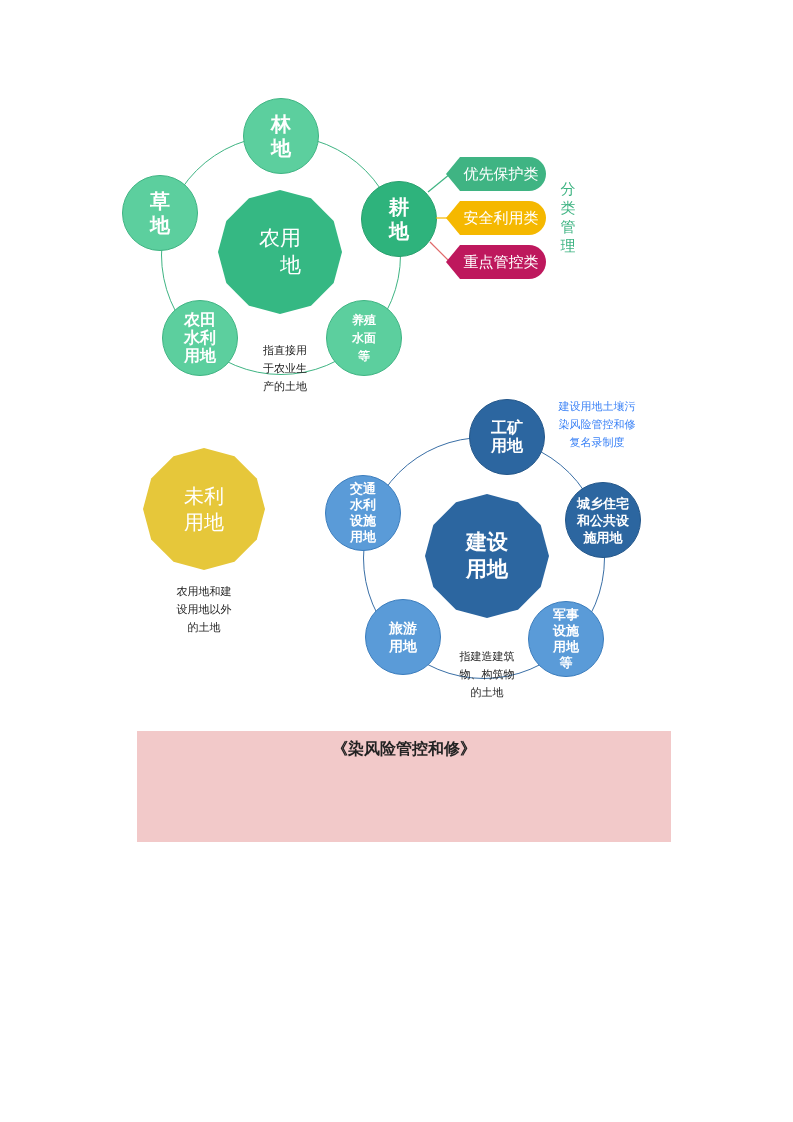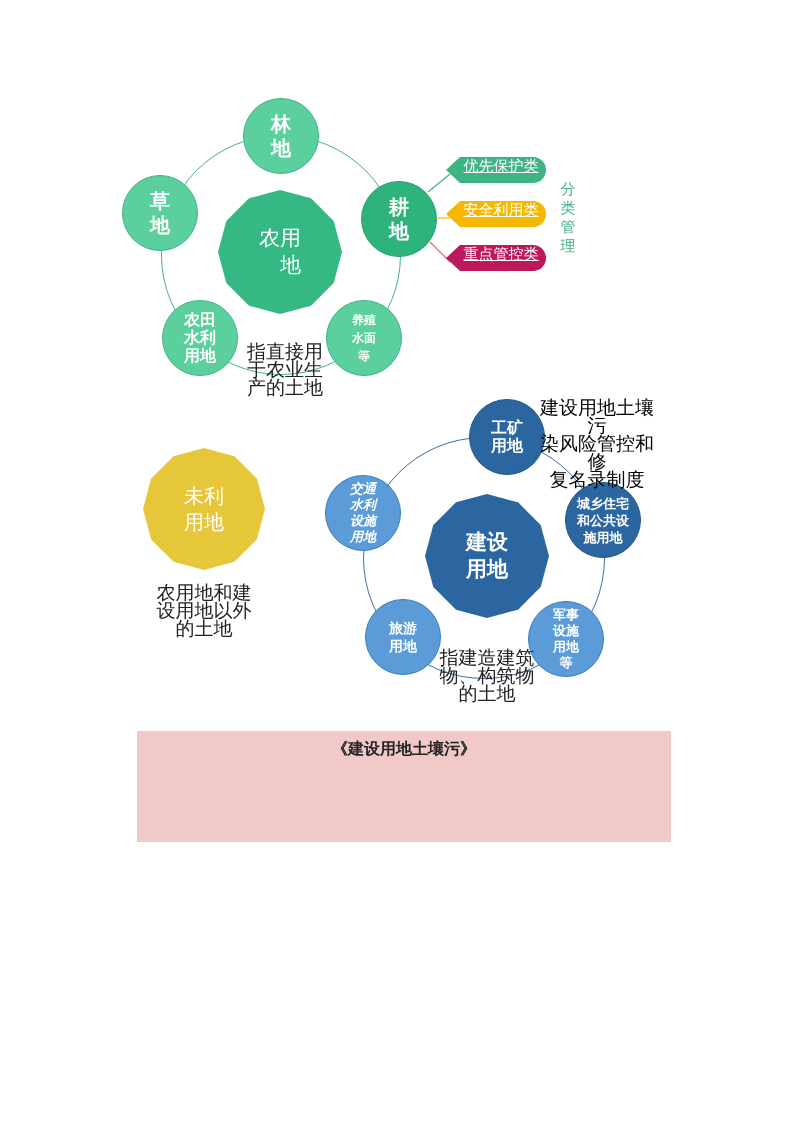--- a/index.html
+++ b/index.html
@@ -9,24 +9,24 @@
   .ring { position:absolute; border-radius:50%; box-sizing:border-box; }
   .node { position:absolute; border-radius:50%; display:flex; align-items:center; justify-content:center;
           text-align:center; color:#fff; font-weight:bold; box-sizing:border-box; white-space:pre-line; }
   .poly { position:absolute; display:flex; align-items:center; justify-content:center; text-align:right;
           color:#fff; white-space:pre-line;
           clip-path: polygon(50% 0%, 75% 6.7%, 93.3% 25%, 100% 50%, 93.3% 75%, 75% 93.3%, 50% 100%, 25% 93.3%, 6.7% 75%, 0% 50%, 6.7% 25%, 25% 6.7%); }
   .g-node { background:#5ccf9e; border:1.5px solid #3fb483; }
   .g-node-dark { background:#2eb37c; border:1.5px solid #27a06d; }
   .b-node-dark { background:#2c66a0; border:1.5px solid #24578a; }
   .b-node-light { background:#5a9bd8; border:1.5px solid #3b7dbd; }
-  .cap { position:absolute; text-align:center; color:#222; font-size:19px; line-height:18px; white-space:pre-line; }
-  .tag { position:absolute; height:26px; display:flex; justify-content:center;
+  .cap { position:absolute; text-align:center; color:#222; font-size:11px; line-height:18px; white-space:pre-line; }
+  .tag { position:absolute; height:34px; display:flex; align-items:center; justify-content:center;
          color:#fff; font-size:15px; border-radius:0 17px 17px 0;
-         clip-path: polygon(14px 0, 100% 0, 100% 100%, 14px 100%, 0 50%); padding-left:10px; box-sizing:border-box;text-decoration:underline; }
+         clip-path: polygon(14px 0, 100% 0, 100% 100%, 14px 100%, 0 50%); padding-left:10px; box-sizing:border-box; }
   .vert { position:absolute; width:18px; color:#3fb483; font-size:15px; line-height:19px; text-align:center; white-space:pre-line; }
   .law { position:absolute; left:137px; top:731px; width:534px; height:111px; background:#f2c9c9; box-sizing:border-box; padding:8px 10px; }
   .law-title { text-align:center; font-weight:bold; font-size:16px; color:#222; margin-bottom:6px; }
   .law-body { font-size:15.5px; line-height:21px; color:#333; }
   .law-body .u { font-weight:bold; text-decoration:underline; color:#222; }
 </style>
 </head>
 <body>
 
 <div>
@@ -116,31 +116,31 @@
   <div class="node b-node-light" style="left:528px; top:601px; width:76px; height:76px; font-size:13px; line-height:16px;">
     <span>军事
 设施
 用地
 等</span>
   </div>
   <div class="node b-node-light" style="left:365px; top:599px; width:76px; height:76px; font-size:14px; line-height:18px;">
     <span>旅游
 用地</span>
   </div>
-  <div class="node b-node-light" style="left:325px; top:475px; width:76px; height:76px; font-size:13px; line-height:16px;font-style:italic;">
+  <div class="node b-node-light" style="left:325px; top:475px; width:76px; height:76px; font-size:13px; line-height:16px;">
     <span>交通
 水利
 设施
 用地</span>
   </div>
 
   <div class="cap" style="left:437px; top:648px; width:100px;">指建造建筑
 物、构筑物
 的土地</div>
 
-  <div class="cap" style="left:538px; top:398px; width:118px; color:#000000;">建设用地土壤污
+  <div class="cap" style="left:538px; top:398px; width:118px; color:#3b82f6;">建设用地土壤污
 染风险管控和修
 复名录制度</div>
 </div>
 
 <div class="law">
-  <div class="law-title">《建设用地土壤污》</div>
+  <div class="law-title">《染风险管控和修》</div>
 </div>
 
 </body></html>

